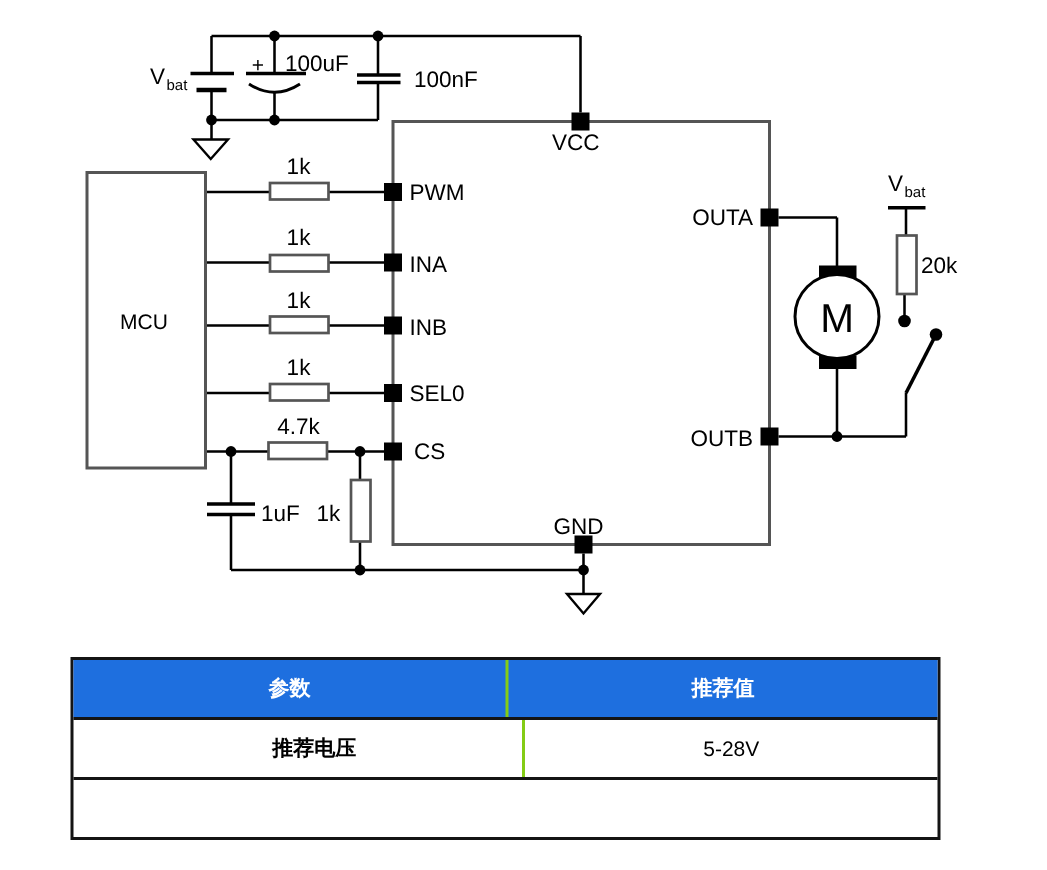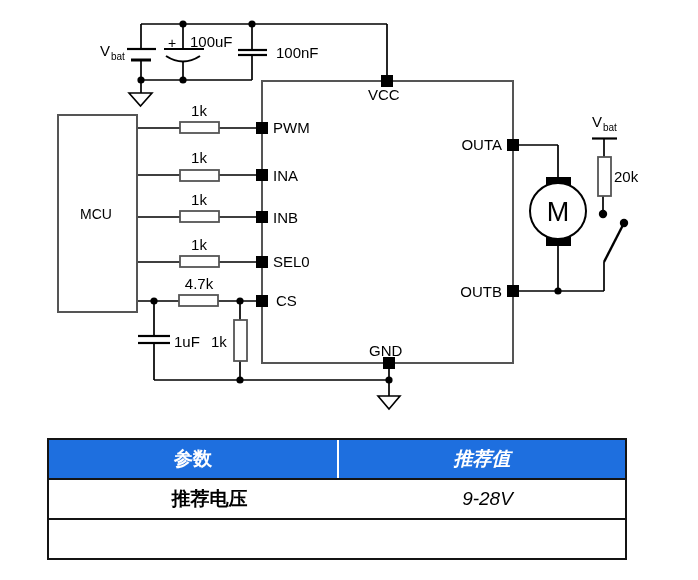--- a/index.html
+++ b/index.html
@@ -18,24 +18,24 @@
     position:absolute;left:47px;top:438px;width:580px;
     border:2px solid #141414;
     box-sizing:border-box;
     background:#fff;
   }
   .t-row{display:flex;height:38px;}
   .t-row + .t-row{border-top:2px solid #141414;padding-left:22px;}
   .t-cell{
     flex:1 1 50%;
     display:flex;align-items:center;justify-content:center;
-    font-size:19px;color:#000;
+    font-size:14px;color:#000;
     box-sizing:border-box;
   }
-  .t-cell + .t-cell{border-left:2px solid #ffffff;font-style:italic;}
+  .t-cell + .t-cell{border-left:2px solid #84cc16;}
   .t-header{color:#fff;font-weight:bold;font-size:20px;}
   .t-header .t-cell{color:#fff;}
   .t-label{font-weight:bold;}
 </style>
 </head>
 <body>
 
 <div class="sheet">
 
   <svg class="schematic" width="698" height="430" viewBox="0 0 698 430">
@@ -177,19 +177,19 @@
     </g>
   </svg>
 
   <div class="param-table">
     <div class="t-row t-header" style="background: rgb(30, 111, 223); color: rgb(255, 255, 255);">
       <div class="t-cell">参数</div>
       <div class="t-cell">推荐值</div>
     </div>
     <div class="t-row">
       <div class="t-cell t-label">推荐电压</div>
-      <div class="t-cell t-value">9-28V</div>
+      <div class="t-cell t-value">5-28V</div>
     </div>
     <div class="t-row">
     </div>
   </div>
 
 </div>
 
 </body></html>

